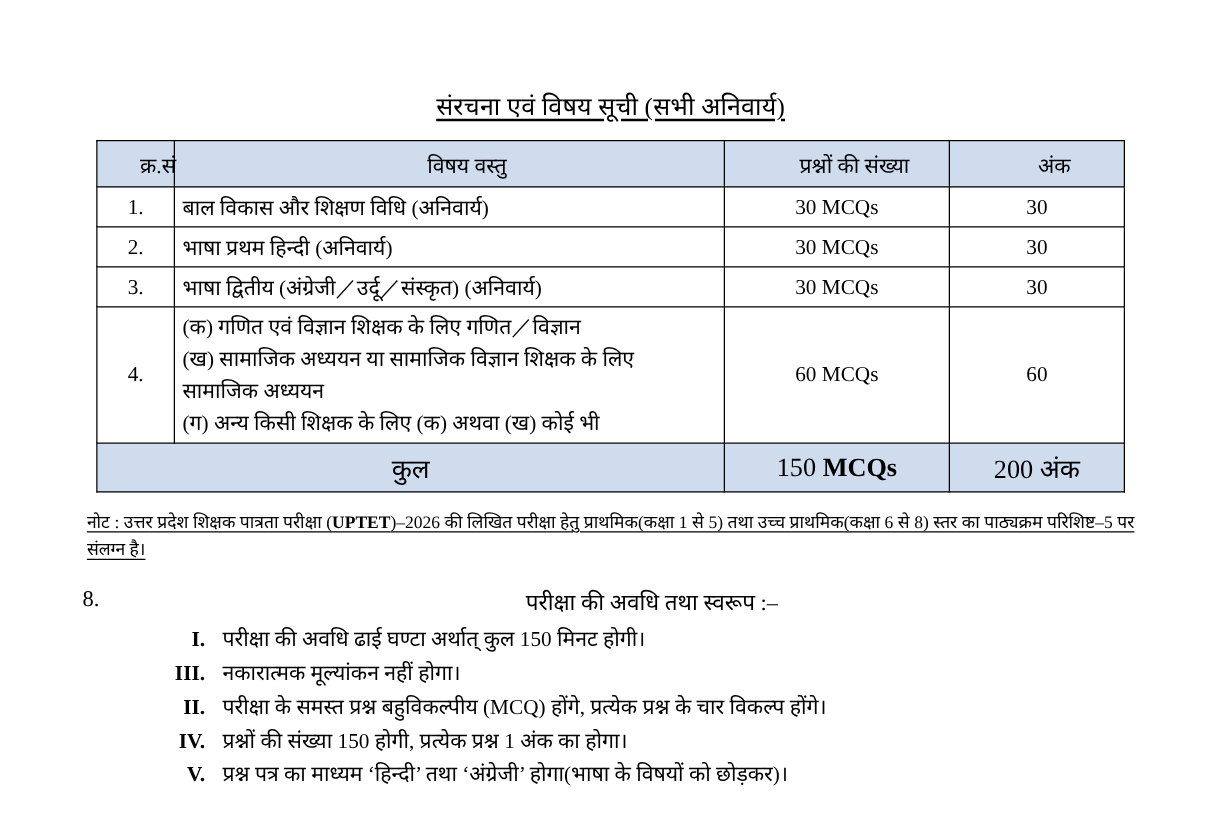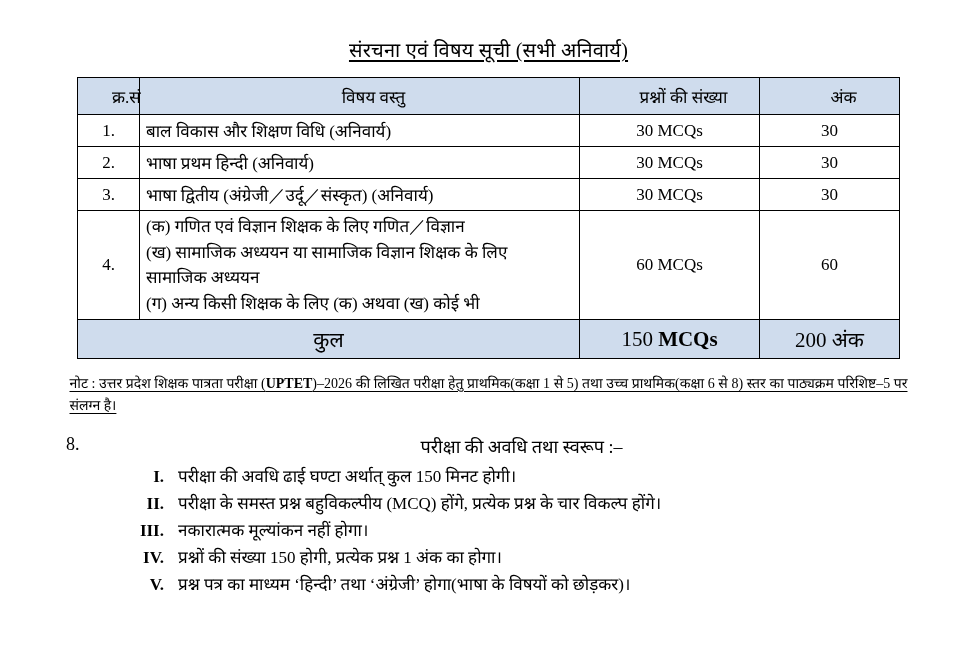--- a/index.html
+++ b/index.html
@@ -18,21 +18,21 @@
     position: relative;
     width: 977px;
     height: 666px;
     box-sizing: border-box;
     padding: 0 28px;
   }
   .doc-title {
     text-align: center;
     font-size: 20px;
     font-weight: normal;
-    margin-top: 36px;
+    margin-top: 71px;
     margin-bottom: 14px;
     text-decoration: underline;
     text-underline-offset: 3px;
     letter-spacing: 0.2px;
   }
   table.struct {
     border-collapse: collapse;
     margin: 0 auto;
     width: 822px;
     table-layout: fixed;
@@ -179,20 +179,20 @@
 
   <div class="note">
     <span>नोट :  उत्तर प्रदेश शिक्षक पात्रता परीक्षा (</span><b class="lat">UPTET</b><span>)–2026 की लिखित परीक्षा हेतु प्राथमिक(कक्षा 1 से 5) तथा उच्च प्राथमिक(कक्षा 6 से 8) स्तर का पाठ्यक्रम परिशिष्ट–5 पर संलग्न है।</span>
   </div>
 
   <div class="section">
     <span class="section-num">8.</span>
     <div class="section-title">परीक्षा की अवधि तथा स्वरूप :–</div>
     <ol class="roman">
       <li><span class="rnum">I.</span><span>परीक्षा की अवधि ढाई घण्टा अर्थात् कुल 150 मिनट होगी।</span></li>
+      <li><span class="rnum">III.</span><span>नकारात्मक मूल्यांकन नहीं होगा।</span></li>
       <li><span class="rnum">II.</span><span>परीक्षा के समस्त प्रश्न बहुविकल्पीय (MCQ) होंगे, प्रत्येक प्रश्न के चार विकल्प होंगे।</span></li>
-      <li><span class="rnum">III.</span><span>नकारात्मक मूल्यांकन नहीं होगा।</span></li>
       <li><span class="rnum">IV.</span><span>प्रश्नों की संख्या 150 होगी, प्रत्येक प्रश्न 1 अंक का होगा।</span></li>
       <li><span class="rnum">V.</span><span>प्रश्न पत्र का माध्यम ‘हिन्दी’ तथा ‘अंग्रेजी’ होगा(भाषा के विषयों को छोड़कर)।</span></li>
     </ol>
   </div>
 
 </div>
 
 </body></html>

